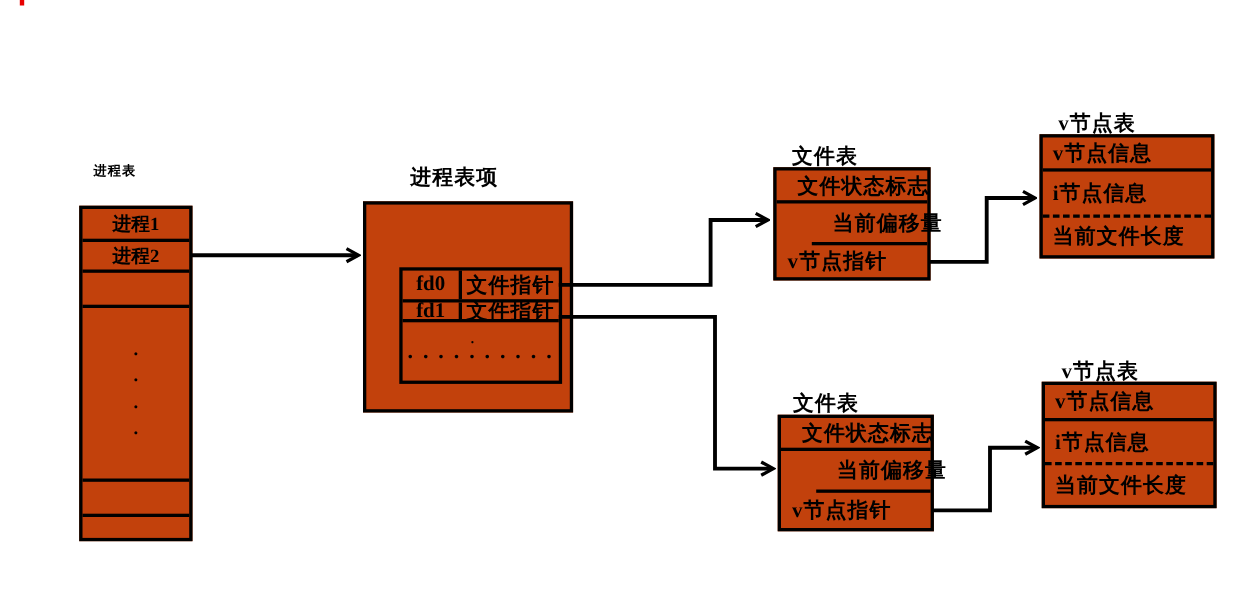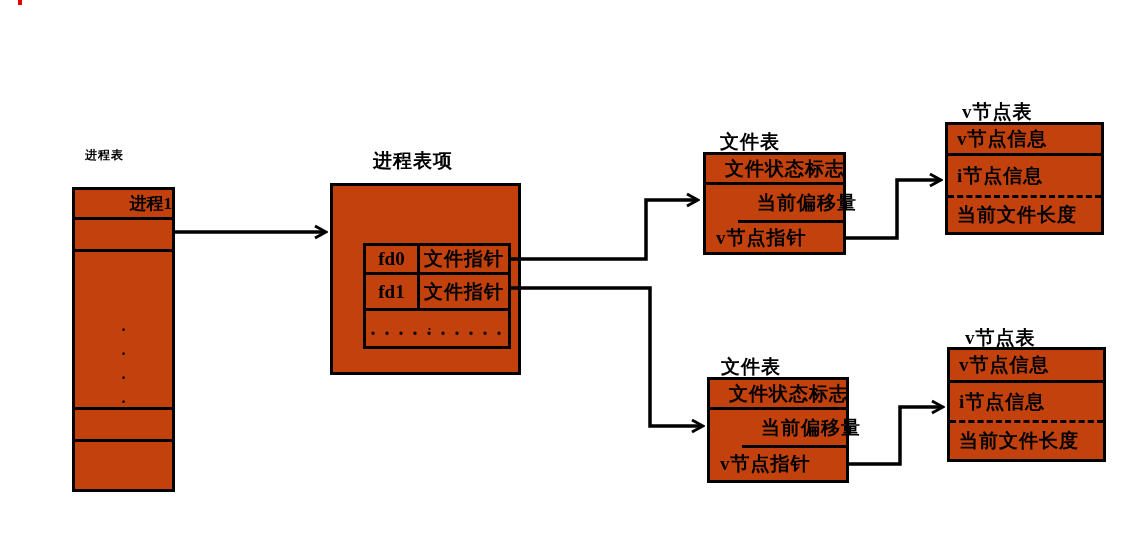--- a/index.html
+++ b/index.html
@@ -9,31 +9,31 @@
     font-weight:bold;color:#000;overflow:hidden;
   }
   .red-dot{position:absolute;left:18px;top:0;width:4px;height:5px;background:#e80000;}
   .title{position:absolute;font-size:19px;letter-spacing:1px;white-space:nowrap;}
   .box{position:absolute;border:3px solid #000;box-sizing:border-box;display:flex;flex-direction:column;background:#c2410c;}
   .row{box-sizing:border-box;display:flex;align-items:center;border-bottom:3px solid #000;}
   .row.last{border-bottom:none;flex:1;}
   
   .process-title{left:85px;top:147px;font-size:12px;}
   .process-table{left:72px;top:187px;width:103px;height:305px;}
-  .process-table .row{font-size:17px;justify-content:flex-end;}
+  .process-table .row{font-size:17px;justify-content:center;}
   .pr1{height:30px;} .pr2{height:28px;} .pr3{height:32px;}
   .pr4{height:158px;flex-direction:column;justify-content:center;gap:14px;border-bottom:3px solid #000;font-size:20px;line-height:10px;}
   .pr5{height:32px;}
   
   .entry-title{left:345px;top:148px;margin-left:28px;}
   .entry-box{left:330px;top:183px;width:191px;height:192px;}
   .fd-label{left:368px;top:215px;}
   .fd-table{left:363px;top:243px;width:148px;height:106px;}
   .fd-row{font-size:19px;}
-  .fdr1{height:29px;} .fdr2{height:36px;}
+  .fdr1{height:29px;} .fdr2{height:18px;}
   .fd-cell{width:54px;height:100%;border-right:3px solid #000;box-sizing:border-box;display:flex;align-items:center;justify-content:center;}
   .ptr-cell{flex:1;display:flex;align-items:center;justify-content:center;letter-spacing:1px;}
   .dots-row{position:relative;flex:1;border-bottom:none;justify-content:center;font-size:20px;letter-spacing:2px;}
   .mini-dot{position:absolute;left:62px;top:8px;font-size:12px;}
   
   .ft-title-top{left:720px;top:129px;}
   .ft-title-bottom{left:721px;top:354px;}
   .file-table-top{left:703px;top:152px;width:143px;height:103px;}
   .file-table-bottom{left:707px;top:377px;width:142px;height:106px;}
   .file-table-top .row,.file-table-bottom .row{font-size:19px;padding-left:19px;letter-spacing:1px;white-space:nowrap;}
@@ -54,20 +54,23 @@
 <body>
 
 <div class="canvas">
 
   <span class="red-dot"></span>
 
   <div class="title process-title">进程表</div>
   <div class="box process-table">
     <div class="row pr1">
       <span>进程1</span>
+    </div>
+    <div class="row pr2">
+      <span>进程2</span>
     </div>
     <div class="row pr3"></div>
     <div class="row pr4">
       <span>·</span>
       <span>·</span>
       <span>·</span>
       <span>·</span>
     </div>
     <div class="row pr5"></div>
     <div class="row last"></div>

